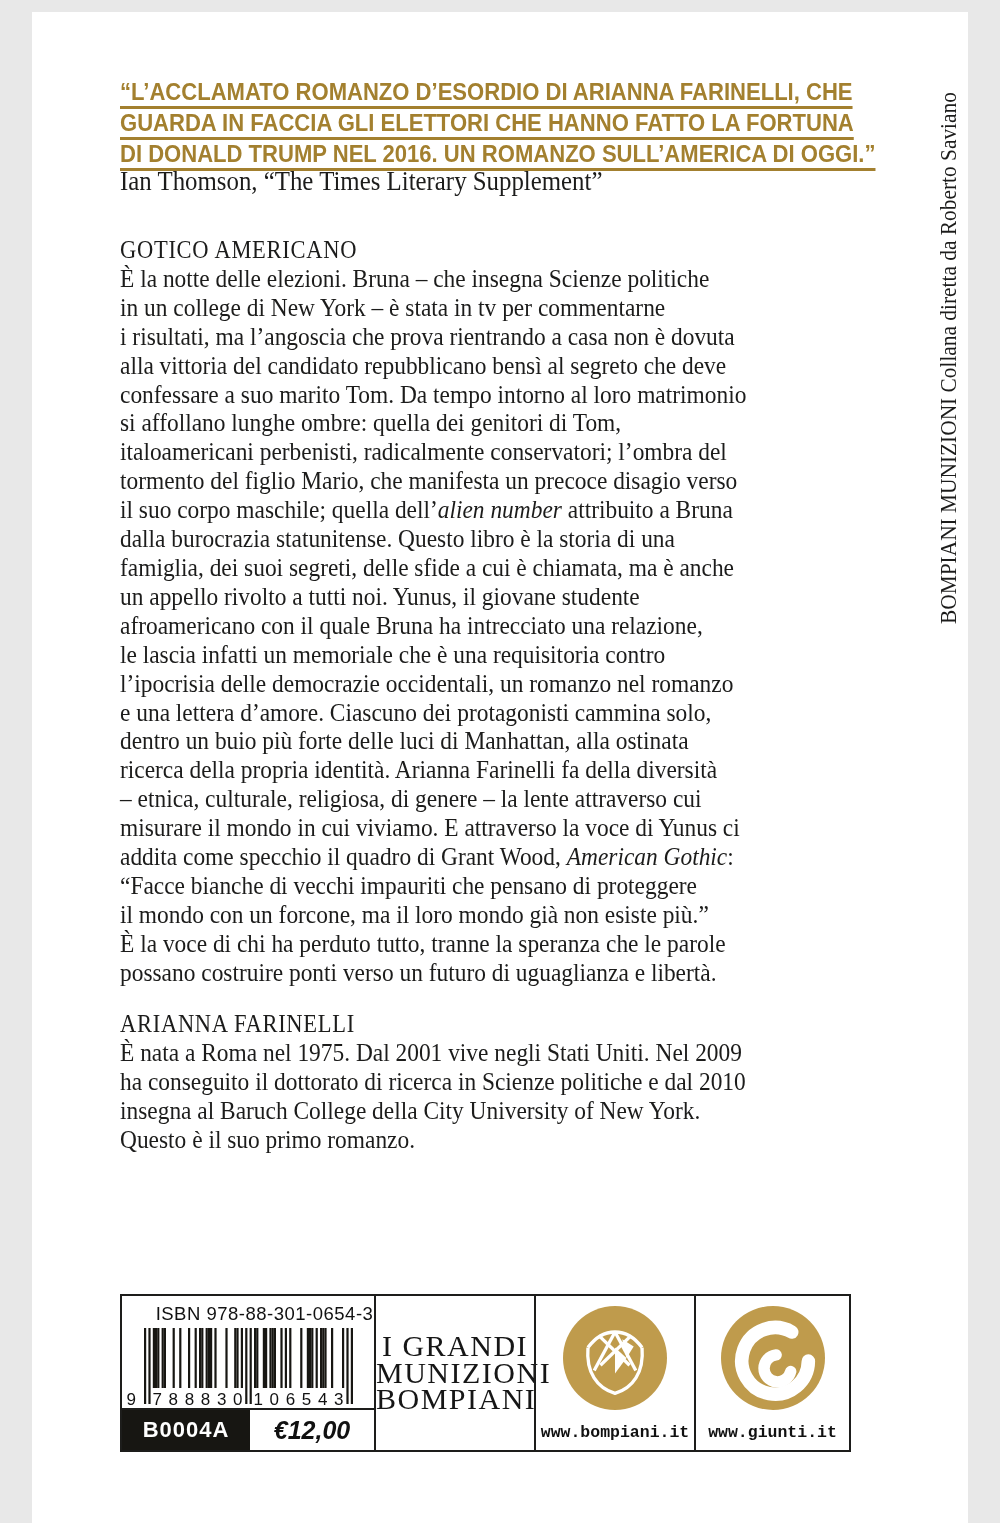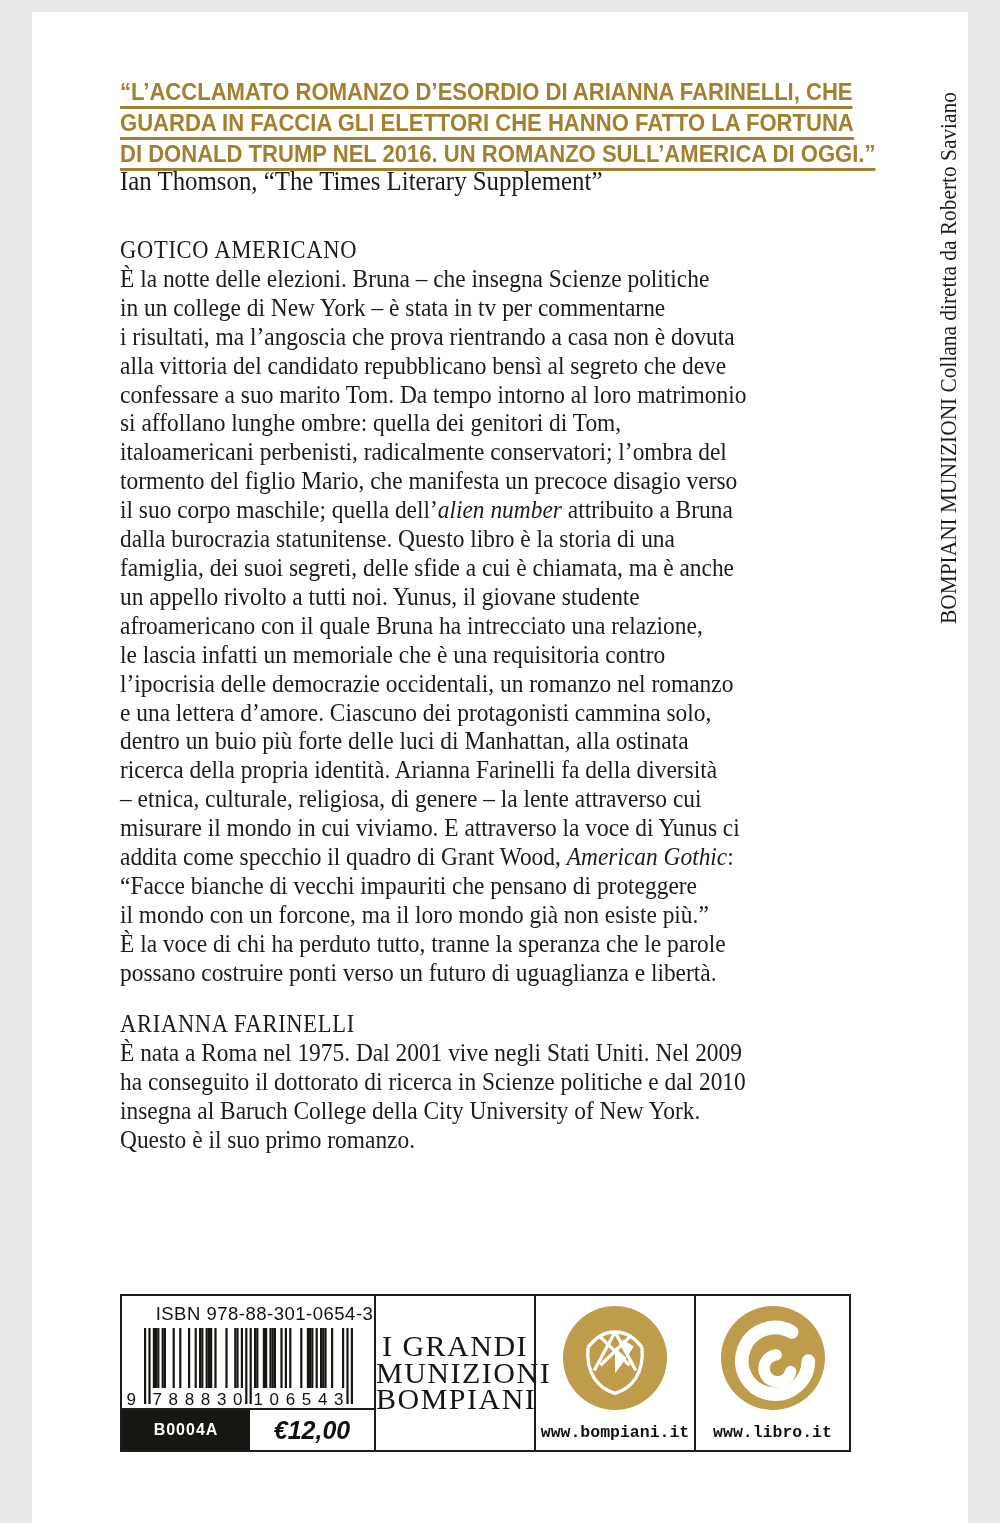--- a/index.html
+++ b/index.html
@@ -82,21 +82,21 @@
   .bdigit { left:-17px; }
   .bgroup { display:flex; justify-content:space-between; width:90px; }
   .g1 { left:9px; } .g2 { left:110px; }
 
   .coderow {
     position:absolute; bottom:0; left:0; right:0; height:40px;
     border-top:2px solid #1d1d1b; display:flex;
     font-family:"Liberation Sans", sans-serif; font-weight:bold;
   }
   .codebox {
-    width:128px; background:#171612; color:#fff; font-size:16px;
+    width:128px; background:#171612; color:#fff; font-size:22px;
     display:flex; align-items:center; justify-content:center; letter-spacing:1px;
   }
   .pricebox { flex:1; display:flex; align-items:center; justify-content:center; font-size:25px; color:#111;font-style:italic; }
 
   .series-text {
     position:absolute; top:50%; left:0; right:0; transform:translateY(-50%);
     text-align:center; font-size:30px; line-height:26.5px;
     letter-spacing:1.5px; color:#161616;
   }
   .logo-wrap { position:absolute; top:10px; left:50%; transform:translateX(-50%); }
@@ -274,17 +274,17 @@
     <div class="fcell c-logo">
       <div class="logo-wrap">
         <svg width="104" height="104" viewBox="0 0 100 100">
           <circle cx="50" cy="50" r="50" fill="var(--logo-gold,#BF9B4C)"></circle>
           <g fill="none" stroke="#fff" stroke-linecap="round">
             <path d="M68 25 A32 32 0 1 0 84 53" stroke-width="13"></path>
             <path d="M53 47 A13 13 0 1 0 67 63" stroke-width="11"></path>
           </g>
         </svg>
       </div>
-      <div class="logo-url">www.libro.it</div>
+      <div class="logo-url">www.giunti.it</div>
     </div>
 
   </div>
 </div>
 
 </body></html>

